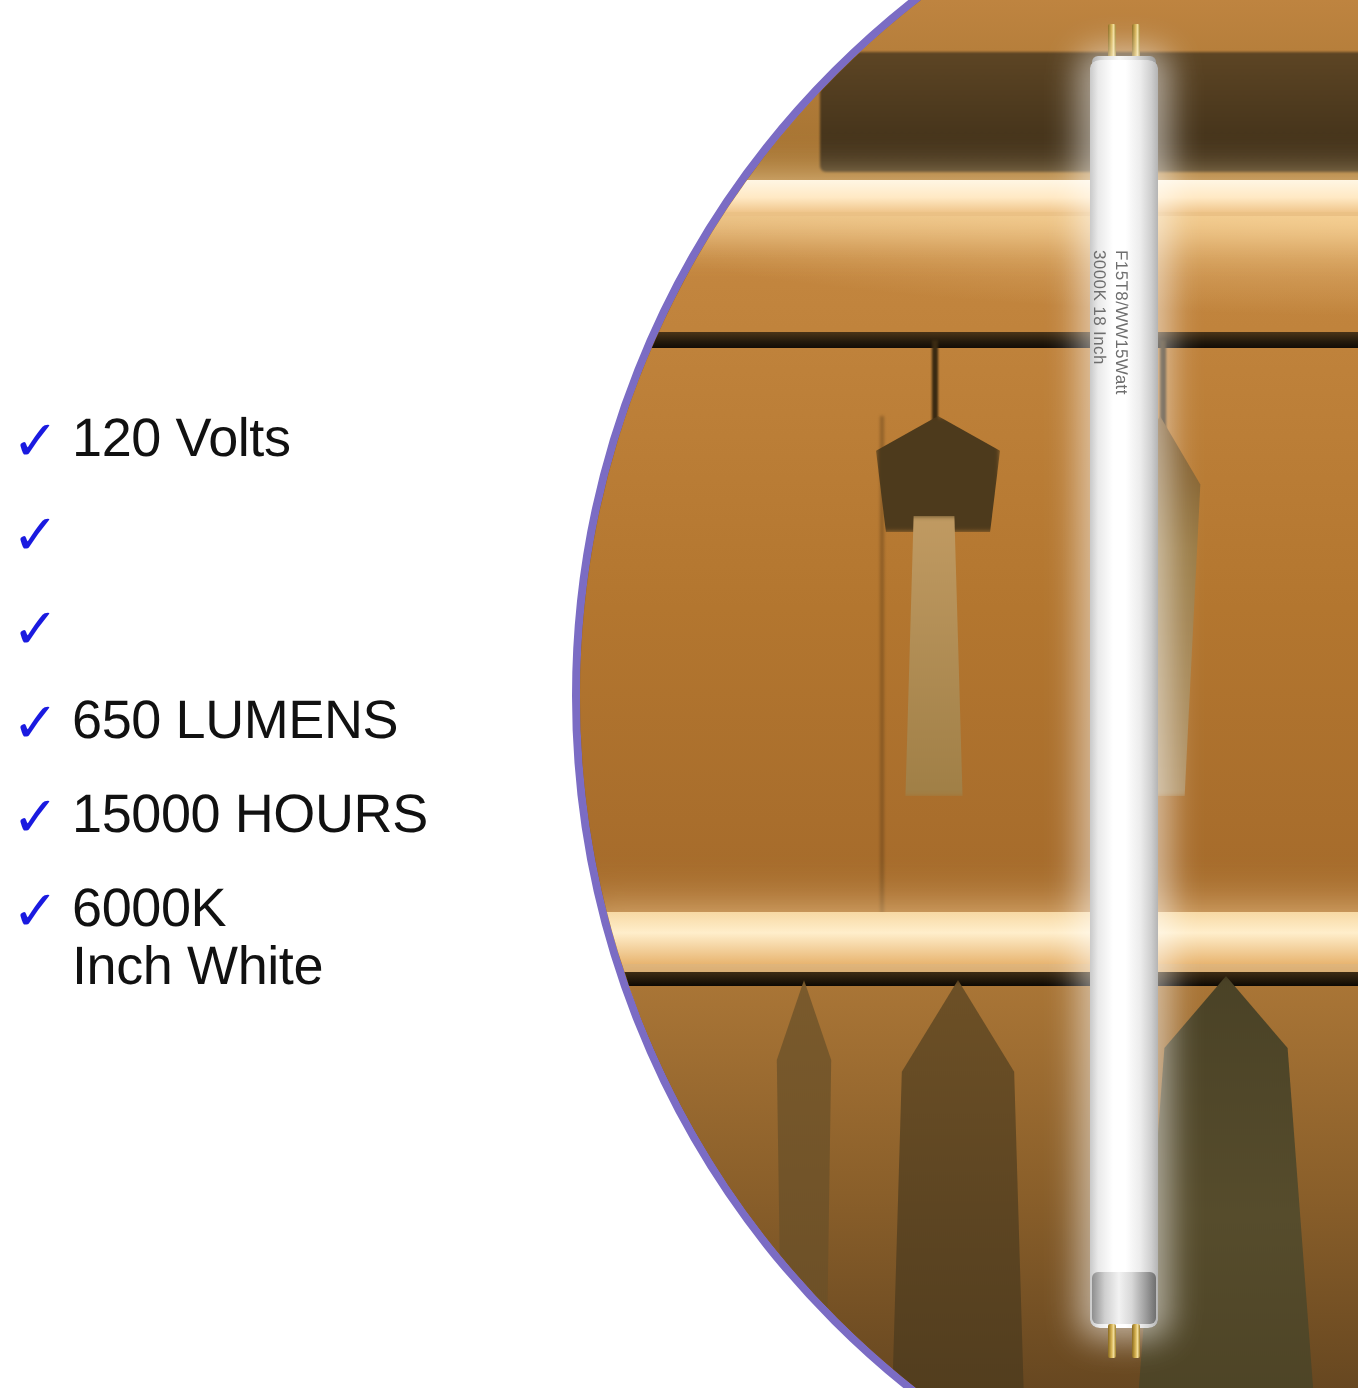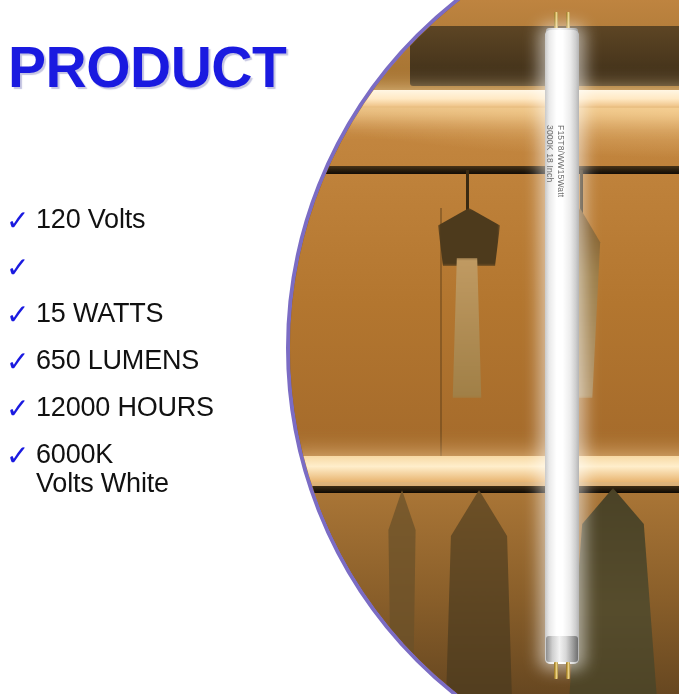--- a/index.html
+++ b/index.html
@@ -296,60 +296,56 @@
     <div class="tube-label" id="tube-label-1">F15T8/WW15Watt</div>
     <div class="tube-label" id="tube-label-2">3000K 18 Inch</div>
   </div>
 
   <div class="cap" id="cap-bottom"></div>
   <div class="pin" id="pin-b1"></div>
   <div class="pin" id="pin-b2"></div>
 </div>
 
 <div id="title">
-  <span>PRODUCT</span>
 </div>
 
 <div id="features">
 
   <div class="feature" id="feature-0">
     <span class="check">✓</span>
     <span class="feature-text">
       <span>120 Volts</span>
     </span>
   </div>
 
   <div class="feature" id="feature-1">
     <span class="check">✓</span>
     <span class="feature-text">
     </span>
   </div>
 
   <div class="feature" id="feature-2">
     <span class="check">✓</span>
-    <span class="feature-text">
-      <span>15 WATTS</span>
-    </span>
   </div>
 
   <div class="feature" id="feature-3">
     <span class="check">✓</span>
     <span class="feature-text">
       <span>650 LUMENS</span>
     </span>
   </div>
 
   <div class="feature" id="feature-4">
     <span class="check">✓</span>
     <span class="feature-text">
-      <span>12000 HOURS</span>
+      <span>15000 HOURS</span>
     </span>
   </div>
 
   <div class="feature" id="feature-5">
     <span class="check">✓</span>
     <span class="feature-text">
       <span>6000K</span>
-      <span class="l2">Volts White</span>
+      <span class="l2">Inch White</span>
     </span>
   </div>
 
 </div>
 
 </body></html>

